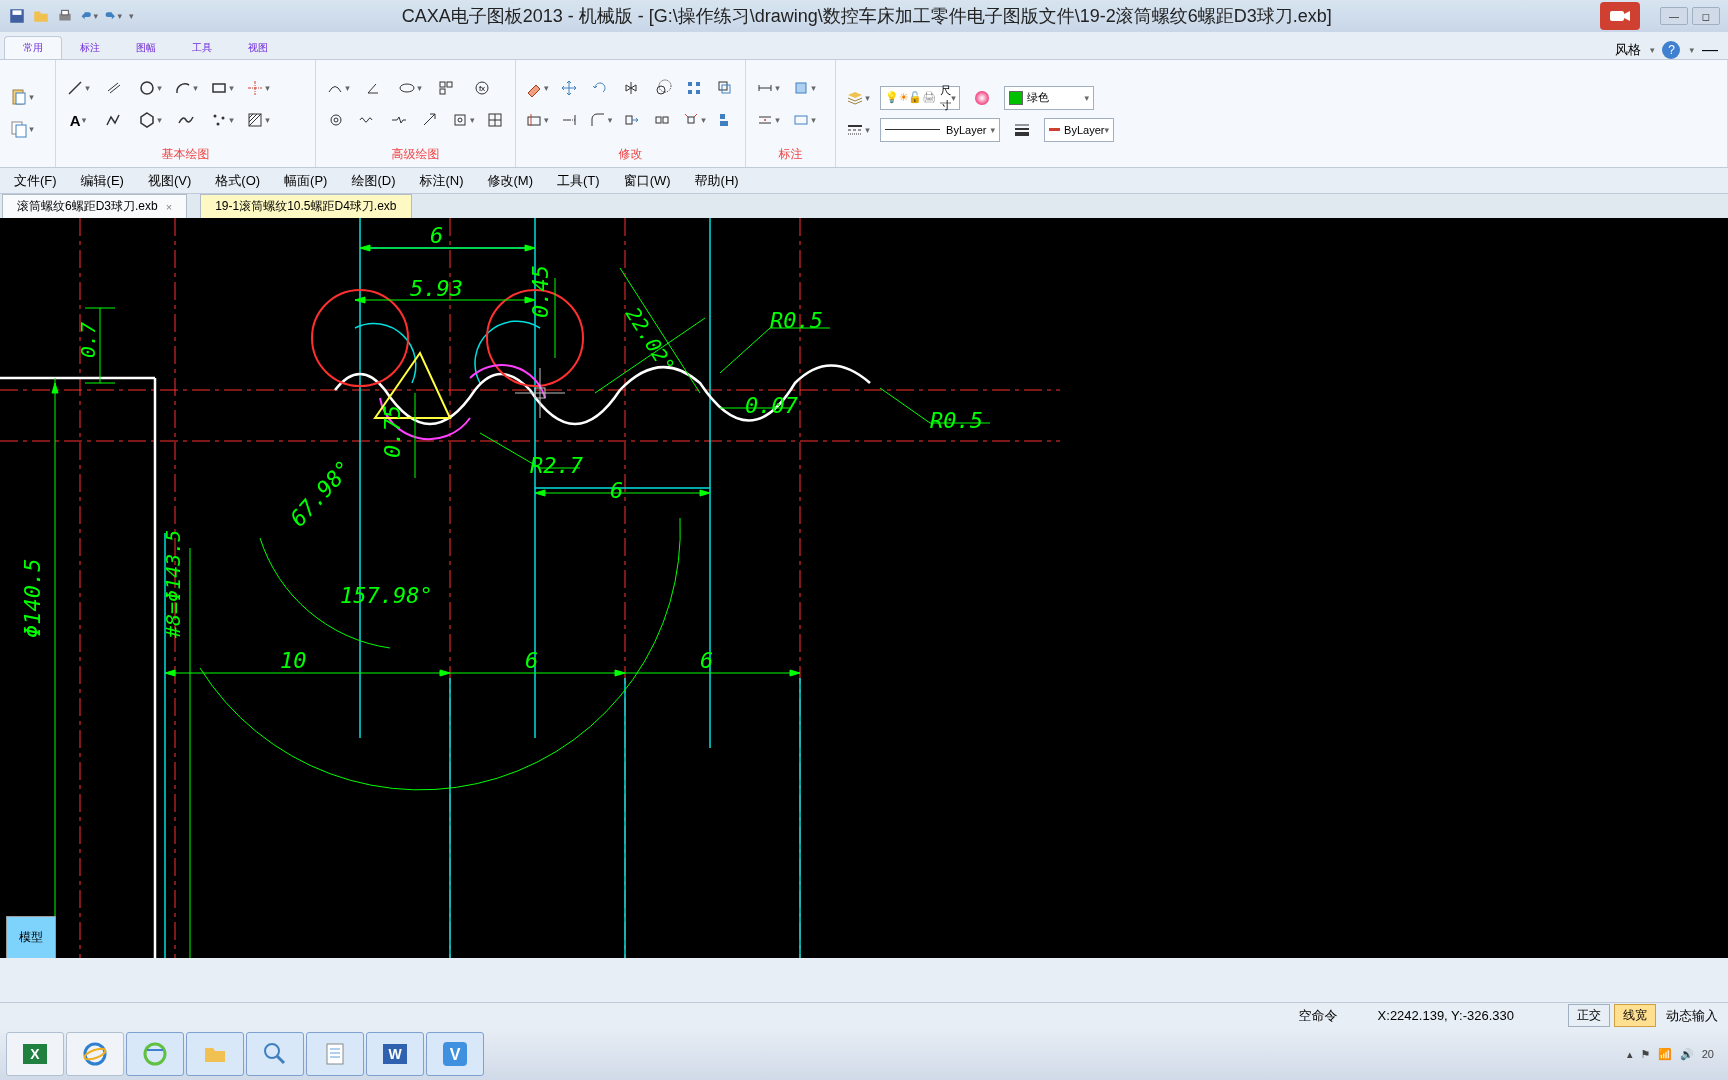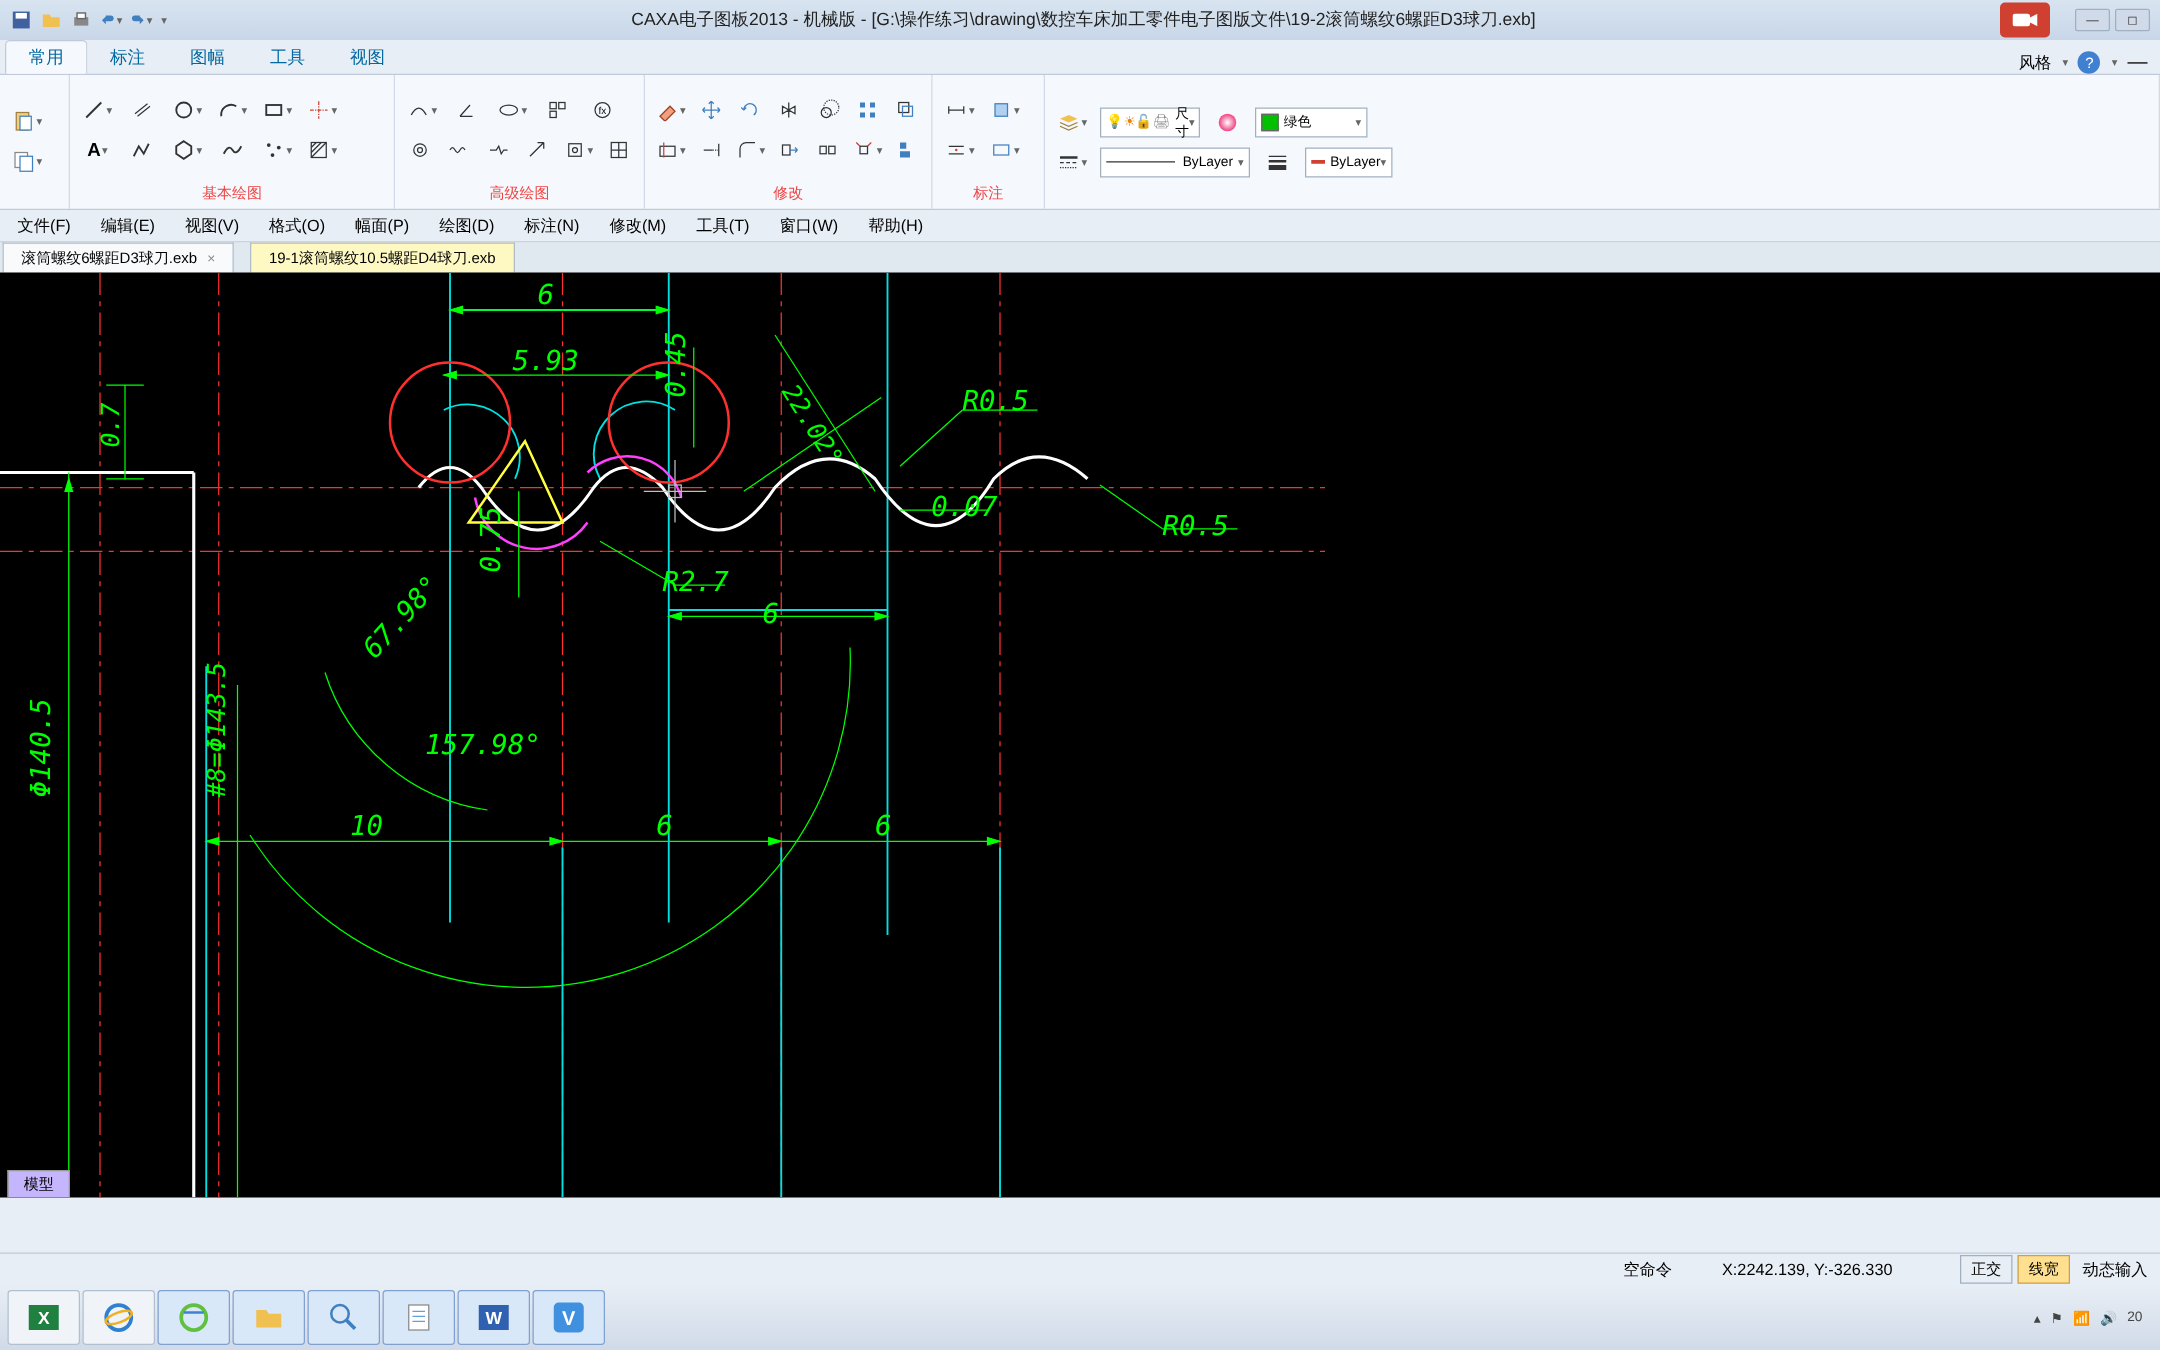--- a/index.html
+++ b/index.html
@@ -1,27 +1,27 @@
 <!DOCTYPE html>
 <html><head>
 <meta charset="utf-8">
 <style>
 * { margin: 0; padding: 0; box-sizing: border-box; font-family: "Microsoft YaHei", Arial, sans-serif; }
 body { width: 1728px; height: 1080px; background: #e8eef5; overflow: hidden; position: relative; }
 
 .titlebar { height: 32px; background: linear-gradient(#d8e4f0, #c8d6e8); display: flex; align-items: center; padding: 0 8px; font-size: 13px; color: #333; }
 .qat { display: flex; gap: 6px; align-items: center; }
 .qat-icon { width: 18px; height: 18px; display: flex; align-items: center; justify-content: center; cursor: pointer; }
-.title-text { flex: 1; text-align: center; font-size: 14px; color: #222; }
+.title-text { flex: 1; text-align: center; font-size: 18px; color: #222; }
 .winbtns { display: flex; gap: 4px; }
 .winbtn { width: 28px; height: 18px; background: #d0dae8; border: 1px solid #a0b0c0; border-radius: 2px; display: flex; align-items: center; justify-content: center; font-size: 10px; cursor: pointer; }
 .camera-btn { width: 40px; height: 28px; background: #d04030; border-radius: 4px; margin-right: 20px; display: flex; align-items: center; justify-content: center; }
 
 .tabs-main { height: 28px; background: #e8eef5; display: flex; align-items: flex-end; padding-left: 4px; border-bottom: 1px solid #c0cad8; }
-.tab-main { padding: 4px 18px; font-size: 14px; color: #0369a1; cursor: pointer; }
+.tab-main { padding: 4px 18px; font-size: 10px; color: #6d28d9; cursor: pointer; }
 .tab-main.active { background: #f5f9fd; border: 1px solid #c0cad8; border-bottom: none; border-radius: 4px 4px 0 0; }
 .tabs-right { margin-left: auto; display: flex; align-items: center; gap: 8px; padding-right: 10px; font-size: 13px; }
 .help-icon { width: 18px; height: 18px; border-radius: 50%; background: #4080d0; color: white; display: flex; align-items: center; justify-content: center; font-size: 12px; }
 
 .ribbon { height: 108px; background: #f5f9fd; display: flex; border-bottom: 1px solid #c0cad8; }
 .ribbon-group { border-right: 1px solid #d0dae8; padding: 4px 8px; display: flex; flex-direction: column; }
 .ribbon-group-content { flex: 1; display: flex; flex-direction: column; gap: 6px; justify-content: center; }
 .ribbon-row { display: flex; gap: 8px; align-items: center; }
 .ribbon-label { text-align: center; font-size: 12px; color: #ef4444; padding-top: 2px; }
 .rbtn { width: 28px; height: 26px; display: flex; align-items: center; justify-content: center; cursor: pointer; border: 1px solid transparent; border-radius: 3px; }
@@ -41,21 +41,21 @@
 .doc-tabs { height: 24px; background: #e0e8f0; display: flex; align-items: flex-end; padding-left: 2px; }
 .doc-tab { padding: 3px 14px; font-size: 12px; background: #f8fafc; border: 1px solid #b0bcc8; border-bottom: none; margin-right: 13px; cursor: pointer; display: flex; align-items: center; gap: 8px; }
 .doc-tab.inactive { background: #fef9c3; }
 .doc-close { font-size: 11px; color: #888; cursor: pointer; }
 
 .canvas-area { position: relative; background: black; height: 740px; overflow: hidden; }
 .canvas-area svg { position: absolute; top: 0; left: 0; }
 .dim-text { fill: #00ff00; font-family: monospace; font-size: 22px; font-style: italic; }
 .dim-text-sm { fill: #00ff00; font-family: monospace; font-size: 20px; font-style: italic; }
 
-.model-tab { position: absolute; bottom: 0; left: 6px; background: #c4b5fd; padding: 2px 12px; font-size: 12px; border: 1px solid #999; border-bottom: none; }
+.model-tab { position: absolute; bottom: 0; left: 6px; background: #7dd3fc; padding: 12px 12px; font-size: 12px; border: 1px solid #999; border-bottom: none; }
 
 .statusbar { position: absolute; bottom: 52px; left: 0; right: 0; height: 26px; background: #e8eef5; display: flex; align-items: center; padding: 0 10px; font-size: 13px; border-top: 1px solid #c0cad8; }
 .status-cmd { margin-left: auto; margin-right: 40px; }
 .status-coord { margin-right: 50px; }
 .status-btn { padding: 2px 8px; border: 1px solid #a0b0c0; margin-left: 4px; cursor: pointer; font-size: 12px; }
 .status-btn.active { background: #ffe090; border-color: #d0a040; text-align: right; }
 .status-right { margin-left: 10px; }
 
 .taskbar { position: absolute; bottom: 0; left: 0; right: 0; height: 52px; background: linear-gradient(#e8eef5, #d0dae8); display: flex; align-items: center; padding: 0 6px; gap: 2px; }
 .task-icon { width: 58px; height: 44px; border: 1px solid #b0c0d0; background: #f0f4f8; border-radius: 3px; display: flex; align-items: center; justify-content: center; cursor: pointer; }

